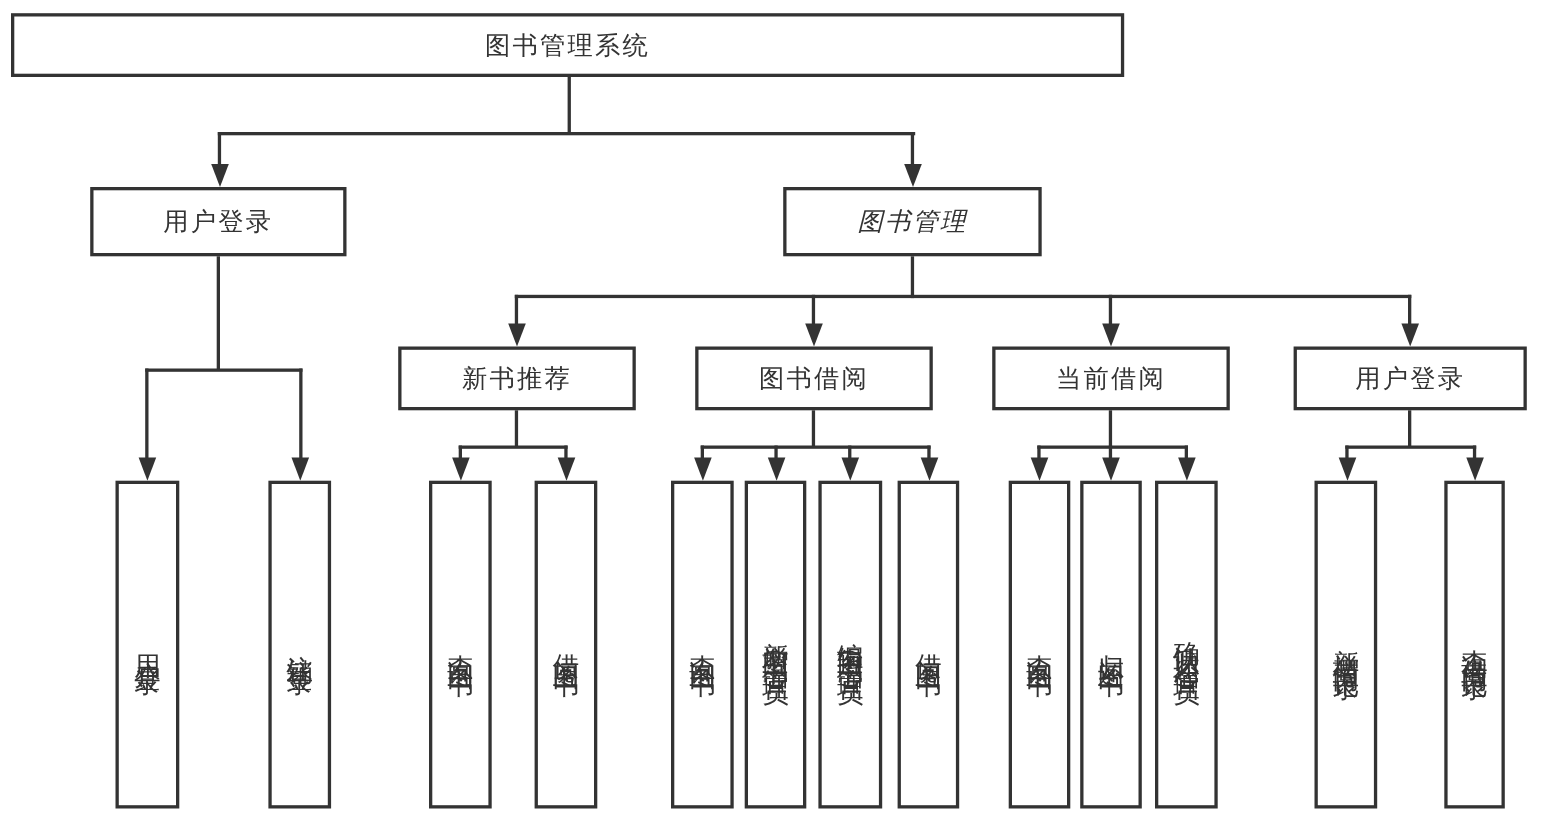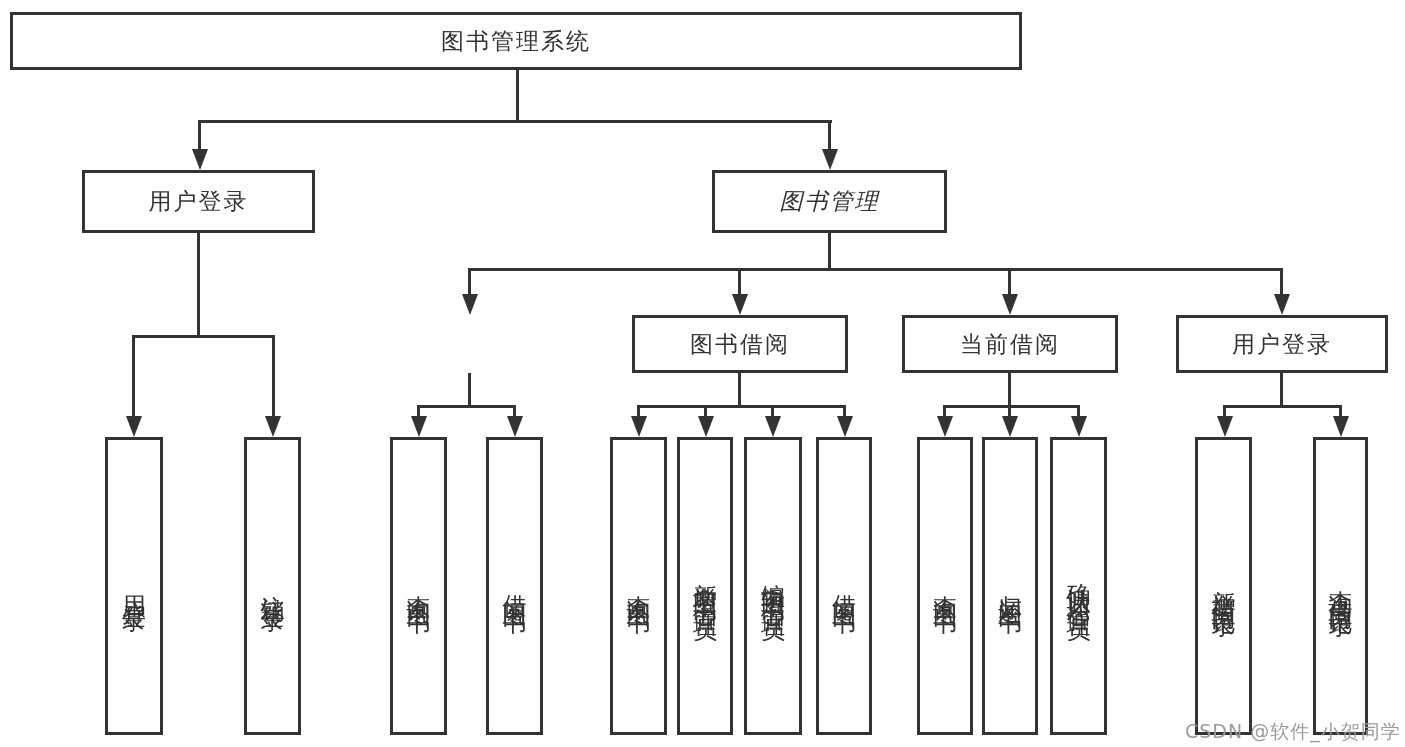--- a/index.html
+++ b/index.html
@@ -78,20 +78,21 @@
   <div class="hline" style="left:468px; top:268px; width:815px;"></div>
   <div class="vline" style="left:468px; top:268px; height:28px;"></div>
   <div class="arrow" style="left:462px; top:294px;"></div>
   <div class="vline" style="left:738px; top:268px; height:28px;"></div>
   <div class="arrow" style="left:732px; top:294px;"></div>
   <div class="vline" style="left:1008px; top:268px; height:28px;"></div>
   <div class="arrow" style="left:1002px; top:294px;"></div>
   <div class="vline" style="left:1280px; top:268px; height:28px;"></div>
   <div class="arrow" style="left:1274px; top:294px;"></div>
 
+  <div class="box" style="left:362px; top:315px; width:216px; height:58px;">新书推荐</div>
   <div class="box" style="left:632px; top:315px; width:216px; height:58px;">图书借阅</div>
   <div class="box" style="left:902px; top:315px; width:216px; height:58px;">当前借阅</div>
   <div class="box" style="left:1176px; top:315px; width:212px; height:58px;">用户登录</div>
 
   <div class="vline" style="left:468px; top:373px; height:34px;"></div>
   <div class="hline" style="left:417px; top:405px; width:99px;"></div>
   <div class="vline" style="left:417px; top:405px; height:13px;"></div>
   <div class="arrow" style="left:411px; top:416px;"></div>
   <div class="vline" style="left:513px; top:405px; height:13px;"></div>
   <div class="arrow" style="left:507px; top:416px;"></div>
@@ -134,15 +135,14 @@
   <div class="box vbox" style="left:744px; top:437px; width:58px; height:298px;">编辑图书（管理员）</div>
   <div class="box vbox" style="left:816px; top:437px; width:56px; height:298px;">借阅图书</div>
 
   <div class="box vbox" style="left:917px; top:437px; width:56px; height:298px;">查询图书</div>
   <div class="box vbox" style="left:982px; top:437px; width:56px; height:298px;">归还图书</div>
   <div class="box vbox" style="left:1050px; top:437px; width:57px; height:298px;">确认归还（管理员）</div>
 
   <div class="box vbox" style="left:1195px; top:437px; width:57px; height:298px;">新增借阅记录</div>
   <div class="box vbox" style="left:1313px; top:437px; width:55px; height:298px;">查询借阅记录</div>
 
-  <div class="watermark">CSDN @软件_小贺同学</div>
 
 </div>
 
 </body></html>

